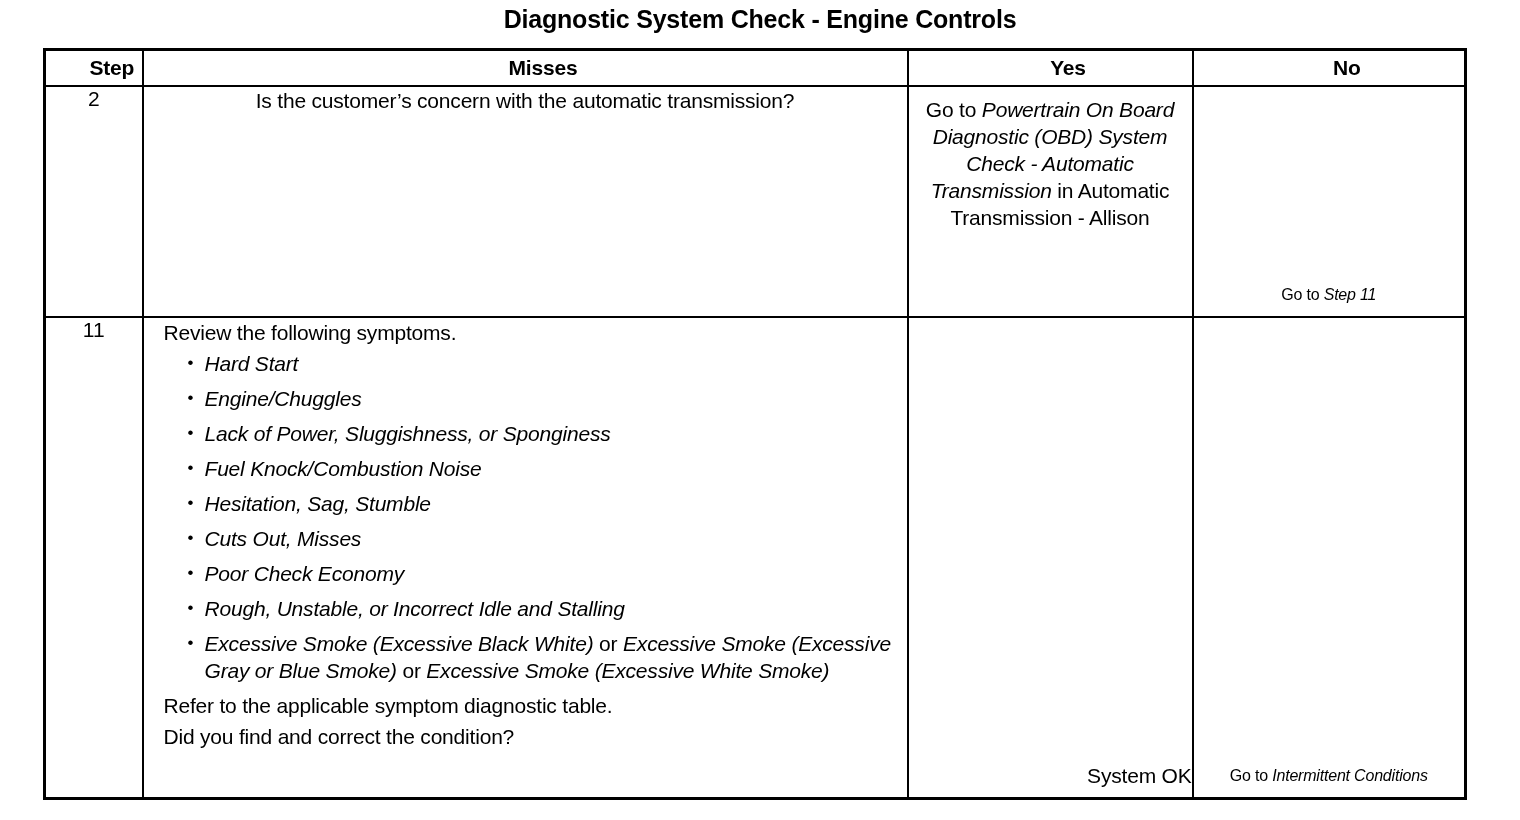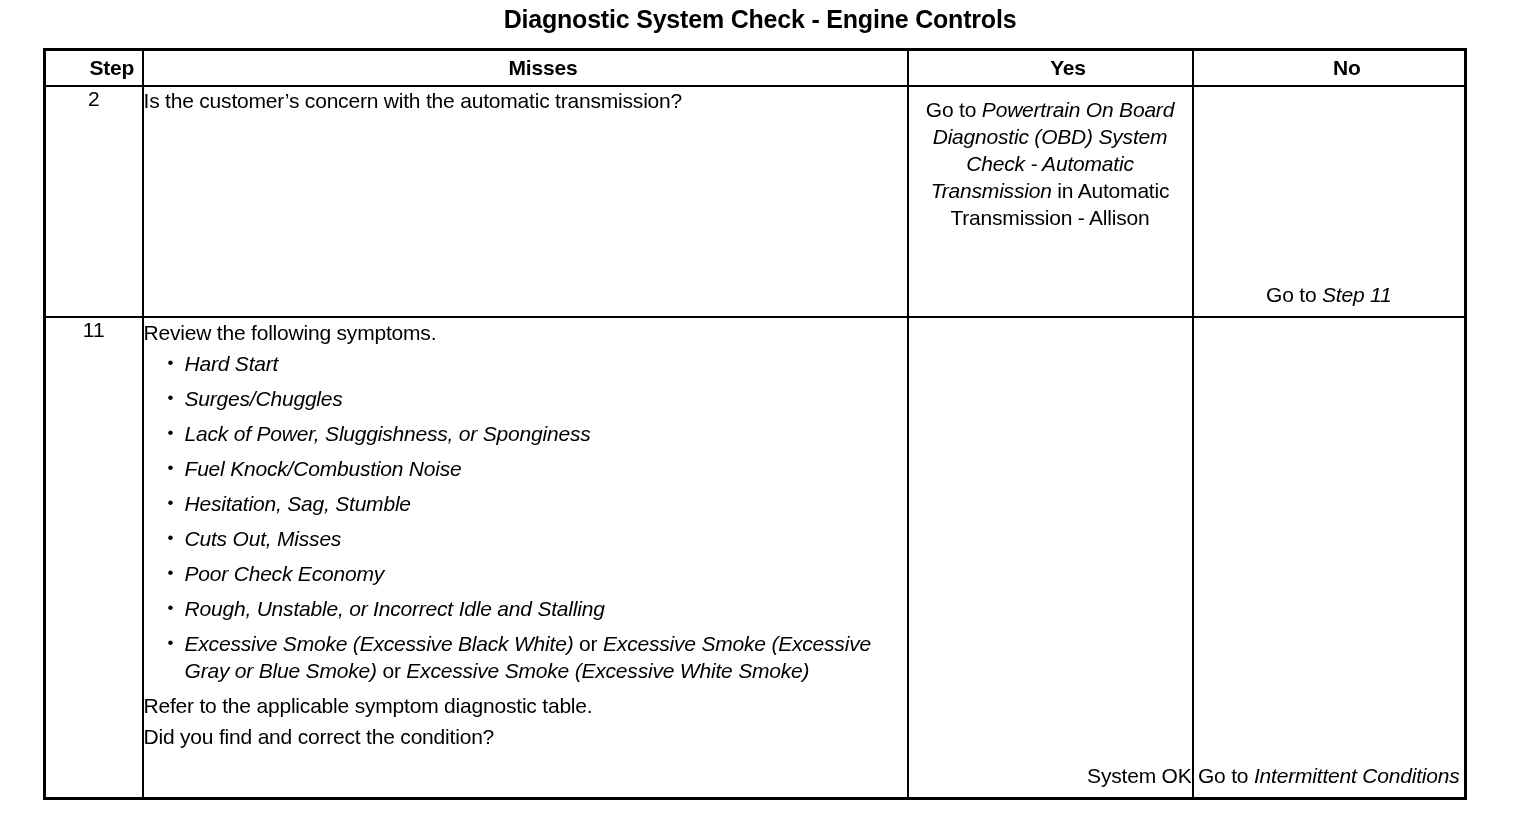--- a/index.html
+++ b/index.html
@@ -85,36 +85,36 @@
 
   .action-cell {
     padding: 9px 8px 4px 11px;
   }
 
   .yes-cell, .no-cell {
     text-align: center;
   }
 
   
-  .r10 .action-cell { height: 228px; }
+  .r10 .action-cell { height: 228px; text-align: center; }
   .r10 .yes-cell    { padding: 9px 6px 0 6px; }
   .r10 .no-cell     { position: relative; }
 
   .no-bottom {
     position: absolute;
     left: 0;
     right: 0;
     bottom: 8px;
-    font-size: 21px;
-    line-height: 27px;
-    letter-spacing: -0.2px;
-  }
-
-  
-  .r11 .action-cell { height: 478px; }
+    font-size: 16px;
+    line-height: 27px;
+    letter-spacing: -0.2px;
+  }
+
+  
+  .r11 .action-cell { height: 478px; padding-left: 20px; }
   .r11 .yes-cell, .r11 .no-cell { position: relative; }
 
   .yes-bottom {
     position: absolute;
     left: 0;
     right: 0;
     bottom: 8px;
     text-align: right;
     font-size: 21px;
     line-height: 27px;
@@ -190,21 +190,21 @@
         </td>
       </tr>
 
       <tr class="r11">
         <td class="step-cell">11</td>
         <td class="action-cell">
           <div class="intro-line">Review the following symptoms.</div>
 
           <ul class="symptoms">
             <li><i>Hard Start</i></li>
-            <li><i>Surges/Chuggles</i></li>
+            <li><i>Engine/Chuggles</i></li>
             <li><i>Lack of Power, Sluggishness, or Sponginess</i></li>
             <li><i>Fuel Knock/Combustion Noise</i></li>
             <li><i>Hesitation, Sag, Stumble</i></li>
             <li><i>Cuts Out, Misses</i></li>
             <li><i>Poor Check Economy</i></li>
             <li><i>Rough, Unstable, or Incorrect Idle and Stalling</i></li>
             <li class="multi"><i>Excessive Smoke (Excessive Black White)</i><span> or </span><i>Excessive Smoke (Excessive Gray or Blue Smoke)</i><span> or </span><i>Excessive Smoke (Excessive White Smoke)</i></li>
           </ul>
 
           <div class="closing-line">Refer to the applicable symptom diagnostic table.</div>

